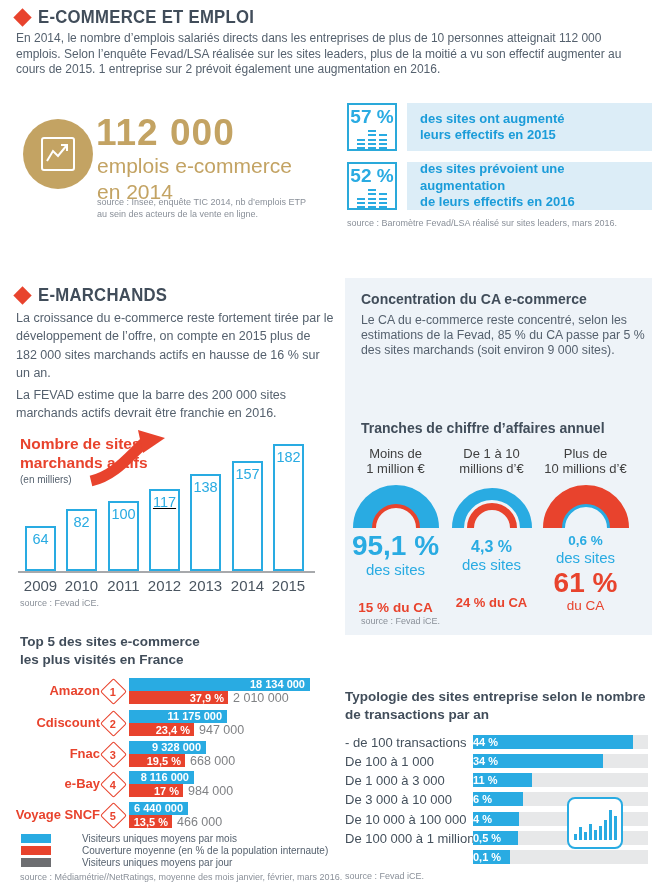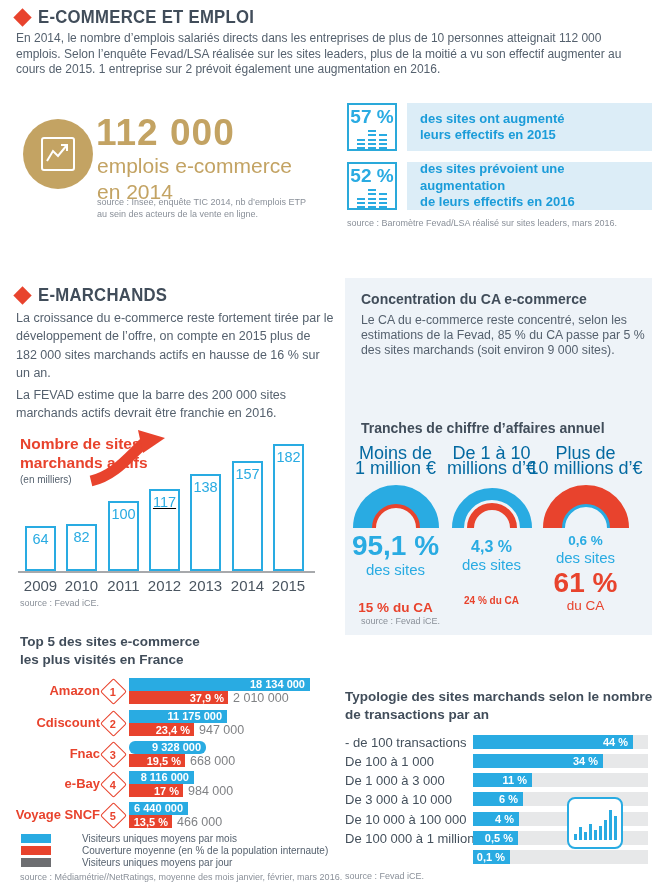--- a/index.html
+++ b/index.html
@@ -46,36 +46,36 @@
                    font-size:15.5px;line-height:19px;}
   .chart-label-note{position:absolute;left:20px;top:474px;color:#55616e;font-size:10px;}
 
   
   .conc-box{position:absolute;left:345px;top:278px;width:307px;height:357px;background:#eef3f8;}
   .conc-title{position:absolute;font-size:14px;font-weight:700;color:#414d5a;}
   .conc-txt{position:absolute;font-size:12.3px;line-height:15.2px;color:#55616e;}
 
   
   .gauge{position:absolute;top:446px;width:115px;text-align:center;}
-  .gauge .glabel{font-size:18px;line-height:15px;color:#0369a1;}
+  .gauge .glabel{font-size:13px;line-height:15px;color:#404040;}
   .ringbox{position:relative;width:86px;height:43px;margin:9px auto 0;}
   .ring{position:absolute;bottom:0;overflow:hidden;}
   .ring i{display:block;width:100%;height:200%;border-radius:50%;box-sizing:border-box;border-style:solid;}
   .r-out1{left:0;width:86px;height:43px;}   .r-out1 i{border-width:20px;border-color:#29abe2;}
   .r-in1{left:19px;width:48px;height:24px;} .r-in1 i{border-width:4px;border-color:#e8432d;}
   .r-out2{left:3px;width:80px;height:40px;} .r-out2 i{border-width:12px;border-color:#29abe2;}
   .r-in2{left:18px;width:50px;height:25px;} .r-in2 i{border-width:7px;border-color:#e8432d;}
   .r-out3{left:0;width:86px;height:43px;}   .r-out3 i{border-width:20px;border-color:#e8432d;}
   .r-in3{left:19px;width:48px;height:24px;} .r-in3 i{border-width:3px;border-color:#29abe2;}
   .g1 .pct{font-size:28px;font-weight:700;color:#29abe2;margin-top:3px;line-height:30px;}
   .g1 .sites{font-size:15px;color:#29abe2;}
   .g1 .ca{font-size:13.5px;font-weight:700;color:#e8432d;margin-top:22px;}
   .g2 .pct{font-size:16px;font-weight:700;color:#29abe2;margin-top:9px;line-height:19px;}
   .g2 .sites{font-size:15px;color:#29abe2;}
-  .g2 .ca{font-size:10px;font-weight:700;color:#e8432d;margin-top:22px;}
+  .g2 .ca{font-size:13px;font-weight:700;color:#e8432d;margin-top:22px;}
   .g3 .pct{font-size:13.5px;font-weight:700;color:#29abe2;margin-top:4px;line-height:17px;}
   .g3 .sites{font-size:15px;color:#29abe2;}
   .g3 .bigca{font-size:28px;font-weight:700;color:#e8432d;line-height:30px;margin-top:2px;}
   .g3 .cacap{font-size:13.5px;color:#e8432d;font-weight:400;}
 
   
   .t5-title{position:absolute;left:20px;top:633px;font-size:13.5px;font-weight:700;color:#414d5a;line-height:17.5px;}
   .t5-name{position:absolute;width:88px;text-align:right;color:#e8432d;font-weight:700;font-size:13px;line-height:26px;}
   .rank{position:absolute;width:17px;height:17px;border:1.5px solid #e8432d;border-radius:2px;
         transform:rotate(45deg);background:#fff;display:flex;align-items:center;justify-content:center;}
@@ -88,21 +88,21 @@
   .hrow-red .day{margin-left:5px;color:#808285;font-size:12.5px;white-space:nowrap;}
   .lgd{position:absolute;left:21px;display:flex;align-items:center;}
   .lgd .sw{width:30px;height:9px;flex:none;margin-right:7px;}
   .lgd .lb{font-size:10px;color:#55616e;white-space:nowrap;margin-left:24px;}
 
   
   .ty-title{position:absolute;left:345px;top:688px;font-size:13.5px;font-weight:700;color:#414d5a;line-height:17.5px;}
   .ty-label{position:absolute;left:345px;font-size:13px;color:#44505c;line-height:15px;white-space:nowrap;}
   .ty-track{position:absolute;left:473px;width:175px;height:14px;background:#e7e8e9;}
   .ty-bar{height:14px;background:#29abe2;color:#fff;font-size:11px;font-weight:700;line-height:14px;
-          text-align:right;padding-right:5px;box-sizing:border-box;}
+          padding-right:5px;box-sizing:border-box;}
   .chart-icon-box{position:absolute;left:567px;top:797px;width:56px;height:52px;background:#fff;
                   border:2px solid #29abe2;border-radius:8px;display:flex;align-items:flex-end;
                   justify-content:center;gap:2px;padding-bottom:7px;box-sizing:border-box;}
   .chart-icon-box i{display:block;width:3px;background:#29abe2;}
 </style>
 </head>
 <body>
 
 <div class="page">
 
@@ -169,21 +169,21 @@
   </div>
   <div class="chart-label-note">(en milliers)</div>
   <svg class="abs" style="left:86px;top:430px;" width="82" height="57" viewBox="0 0 82 57">
     <path d="M5,51 C30,45 44,25 58,13" stroke="#e8432d" stroke-width="11" fill="none"></path>
     <polygon points="52,0 79,8 57,23" fill="#e8432d"></polygon>
   </svg>
 
   <div class="vbar" style="left: 25px; height: 45px;">
       <span>64</span>
     </div>
-  <div class="vbar" style="left: 66px; height: 47px;">
+  <div class="vbar" style="left: 66px; height: 62px;">
       <span>82</span>
     </div>
   <div class="vbar" style="left: 108px; height: 70px;">
       <span>100</span>
     </div>
   <div class="vbar" style="left: 149px; height: 82px; text-decoration: underline;">
       <span>117</span>
     </div>
   <div class="vbar" style="left: 190px; height: 97px;">
       <span>138</span>
@@ -287,21 +287,21 @@
   <div class="hbar-blue" style="top: 710px; width: 98px;">11 175 000</div>
   <div class="hrow-red" style="top:723px;">
     <span class="bar" style="width: 65px;">23,4 %</span>
     <span class="day">947 000</span>
   </div>
 
   <div class="t5-name" style="left:12px;top:741px;">Fnac</div>
   <div class="rank" style="left:104px;top:745px;">
       <b>3</b>
     </div>
-  <div class="hbar-blue" style="top: 741px; width: 77px; border-radius: 6px;">9 328 000</div>
+  <div class="hbar-blue" style="top: 741px; width: 77px;">9 328 000</div>
   <div class="hrow-red" style="top:754px;">
     <span class="bar" style="width: 56px;">19,5 %</span>
     <span class="day">668 000</span>
   </div>
 
   <div class="t5-name" style="left:12px;top:771px;">e-Bay</div>
   <div class="rank" style="left:104px;top:775px;">
       <b>4</b>
     </div>
   <div class="hbar-blue" style="top: 771px; width: 65px;">8 116 000</div>
@@ -328,21 +328,21 @@
     <span class="sw" style="background: rgb(232, 67, 45);"></span>
     <span class="lb">Couverture moyenne (en % de la population internaute)</span>
   </div>
   <div class="lgd" style="top:857px;">
     <span class="sw" style="background: rgb(109, 110, 113);"></span>
     <span class="lb">Visiteurs uniques moyens par jour</span>
   </div>
   <div class="small-src" style="left:20px;top:872px;">source : Médiamétrie//NetRatings, moyenne des mois janvier, février, mars 2016.</div>
 
   <div class="ty-title">
-    <span>Typologie des sites marchands selon le nombre</span><br>
+    <span>Typologie des sites entreprise selon le nombre</span><br>
     <span>de transactions par an</span>
   </div>
 
   <div class="ty-label" style="top:735px;">- de 100 transactions</div>
   <div class="ty-track" style="top:735px;">
       <div class="ty-bar" style="width: 160px;">44 %</div>
     </div>
 
   <div class="ty-label" style="top:754px;">De 100 à 1 000</div>
   <div class="ty-track" style="top:754px;">

